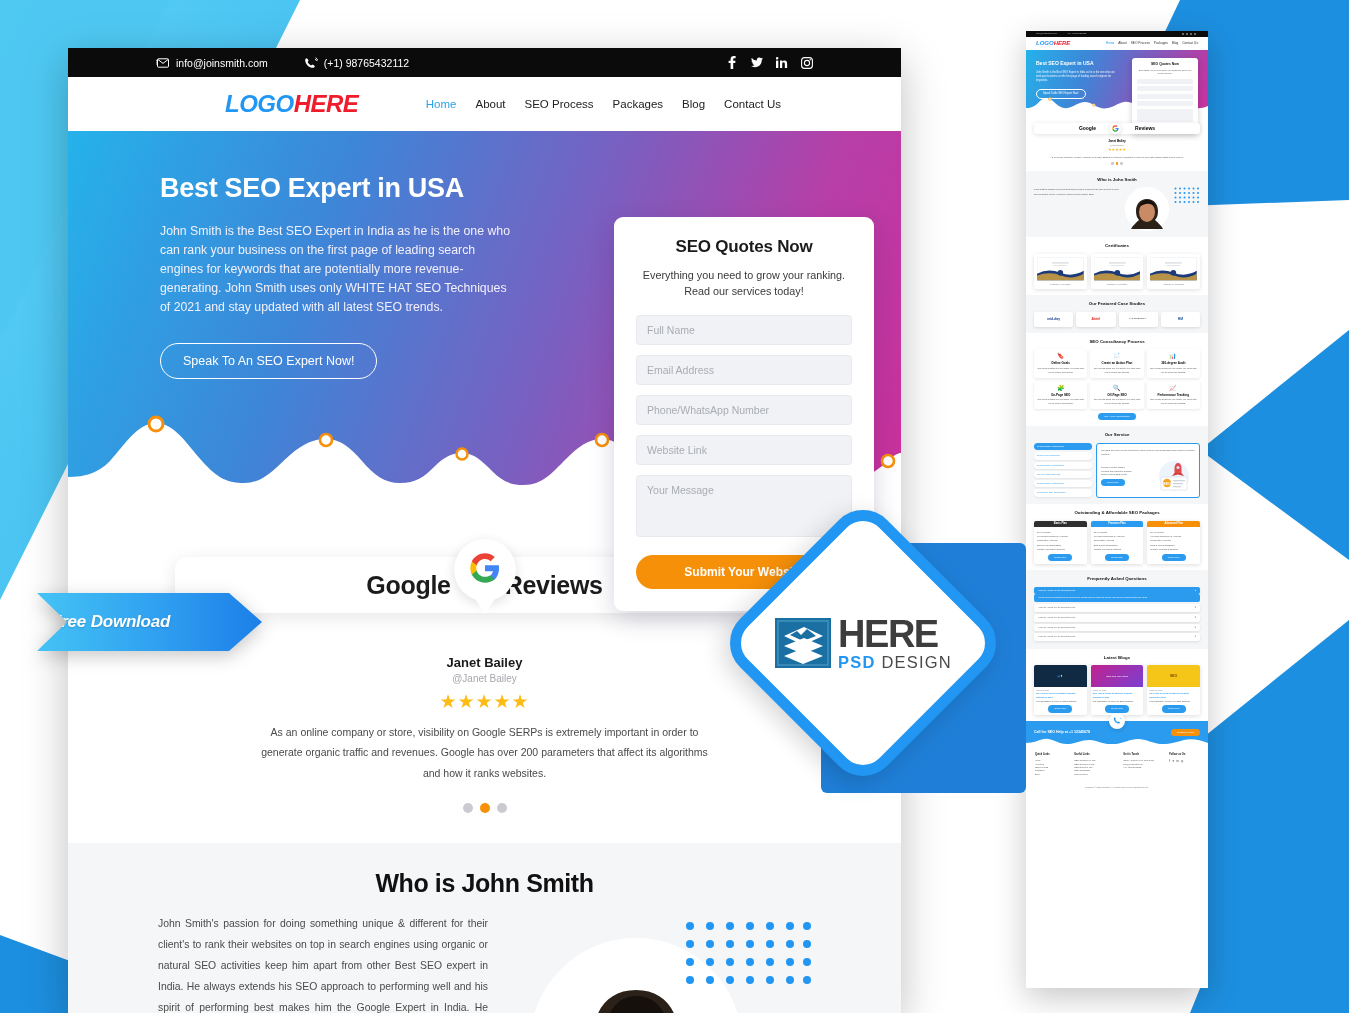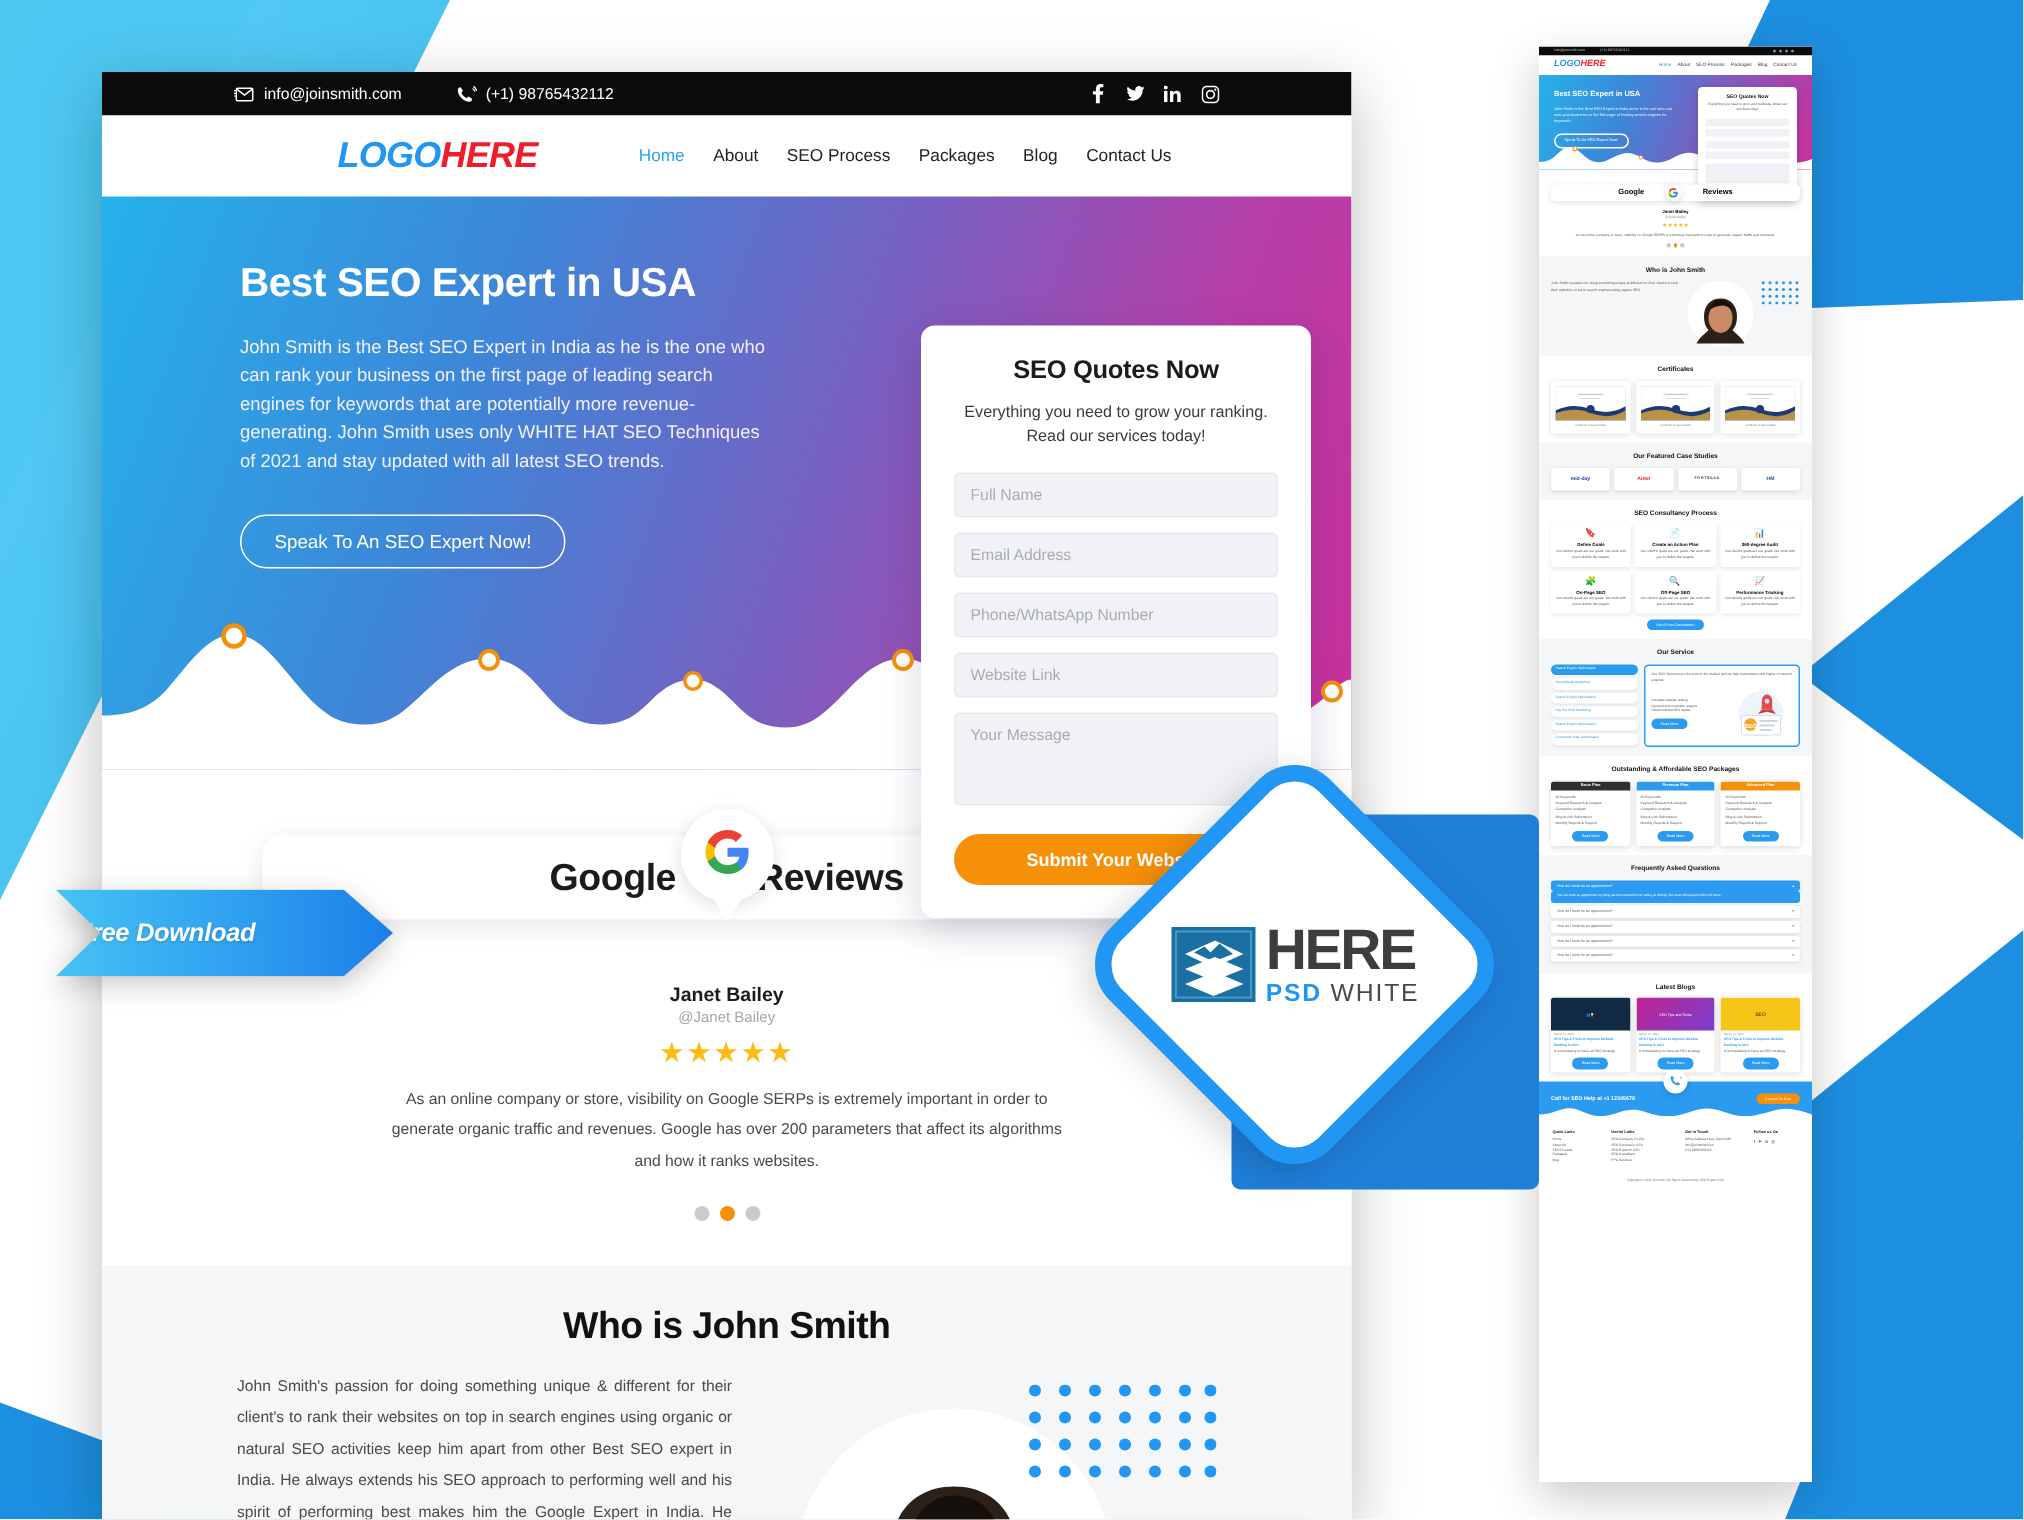--- a/index.html
+++ b/index.html
@@ -467,21 +467,21 @@
           <path d="M16 21 L23 17 L27 21 L33 15 L42 22 L29 27 Z" fill="#1a6fa3"></path>
           <path d="M10 32 L30 24 L49 32 L29 40 Z" fill="#ffffff"></path>
           <path d="M10 42 L30 34 L49 42 L29 50 Z" fill="#ffffff"></path>
         </g>
       </svg>
     </span>
     <span class="psd-words">
       <div class="f1">HERE</div>
       <div class="f2">
         <span class="b">PSD</span>
-        <span class="g">WHITE</span>
+        <span class="g">DESIGN</span>
       </div>
     </span>
   </div>
 </div>
 
 <div class="thumb">
 
   <div class="t-topbar">
     <span style="color:#bbb;font-size:2.4px">info@joinsmith.com</span>
     <span style="color:#bbb;font-size:2.4px;margin-left:10px">(+1) 98765432112</span>

